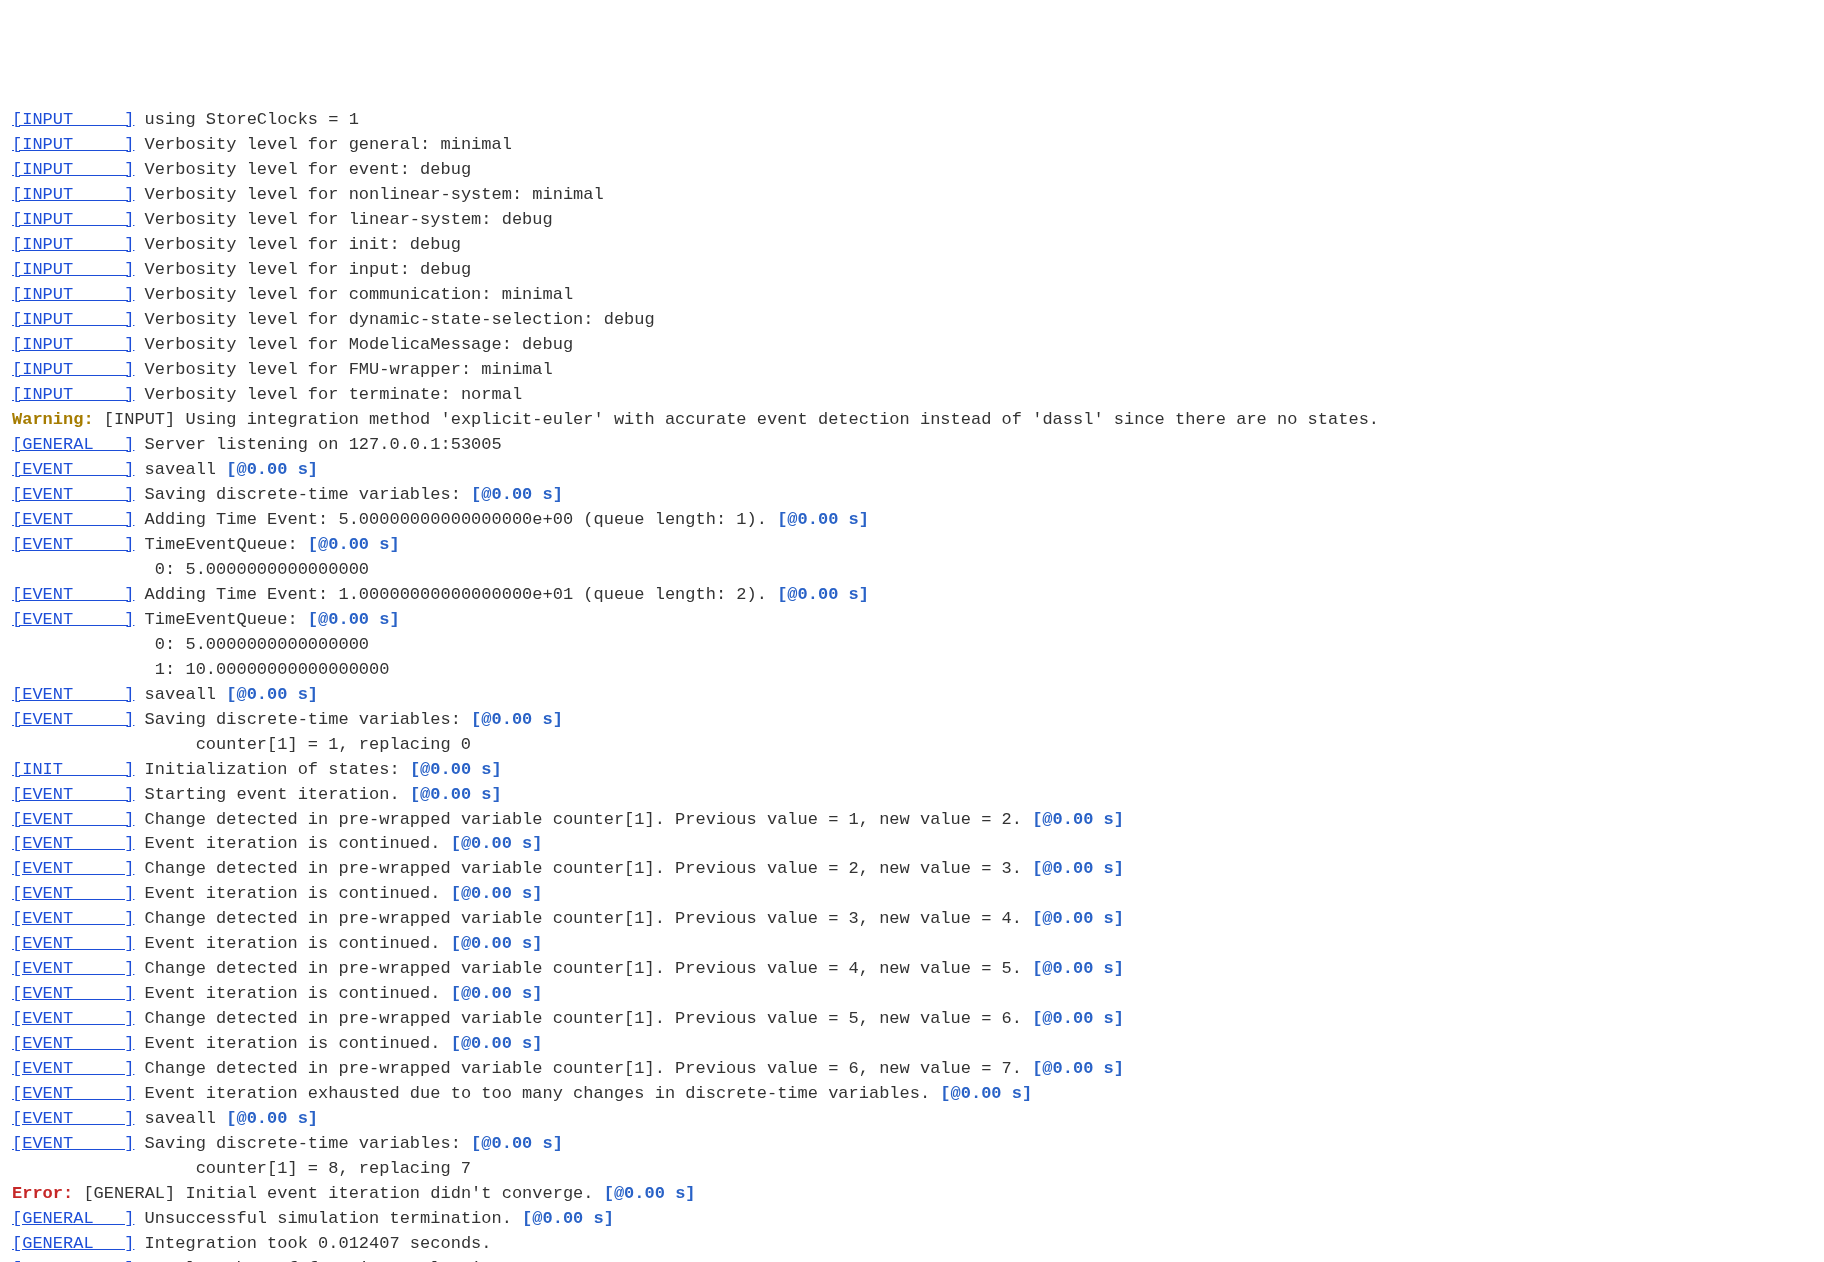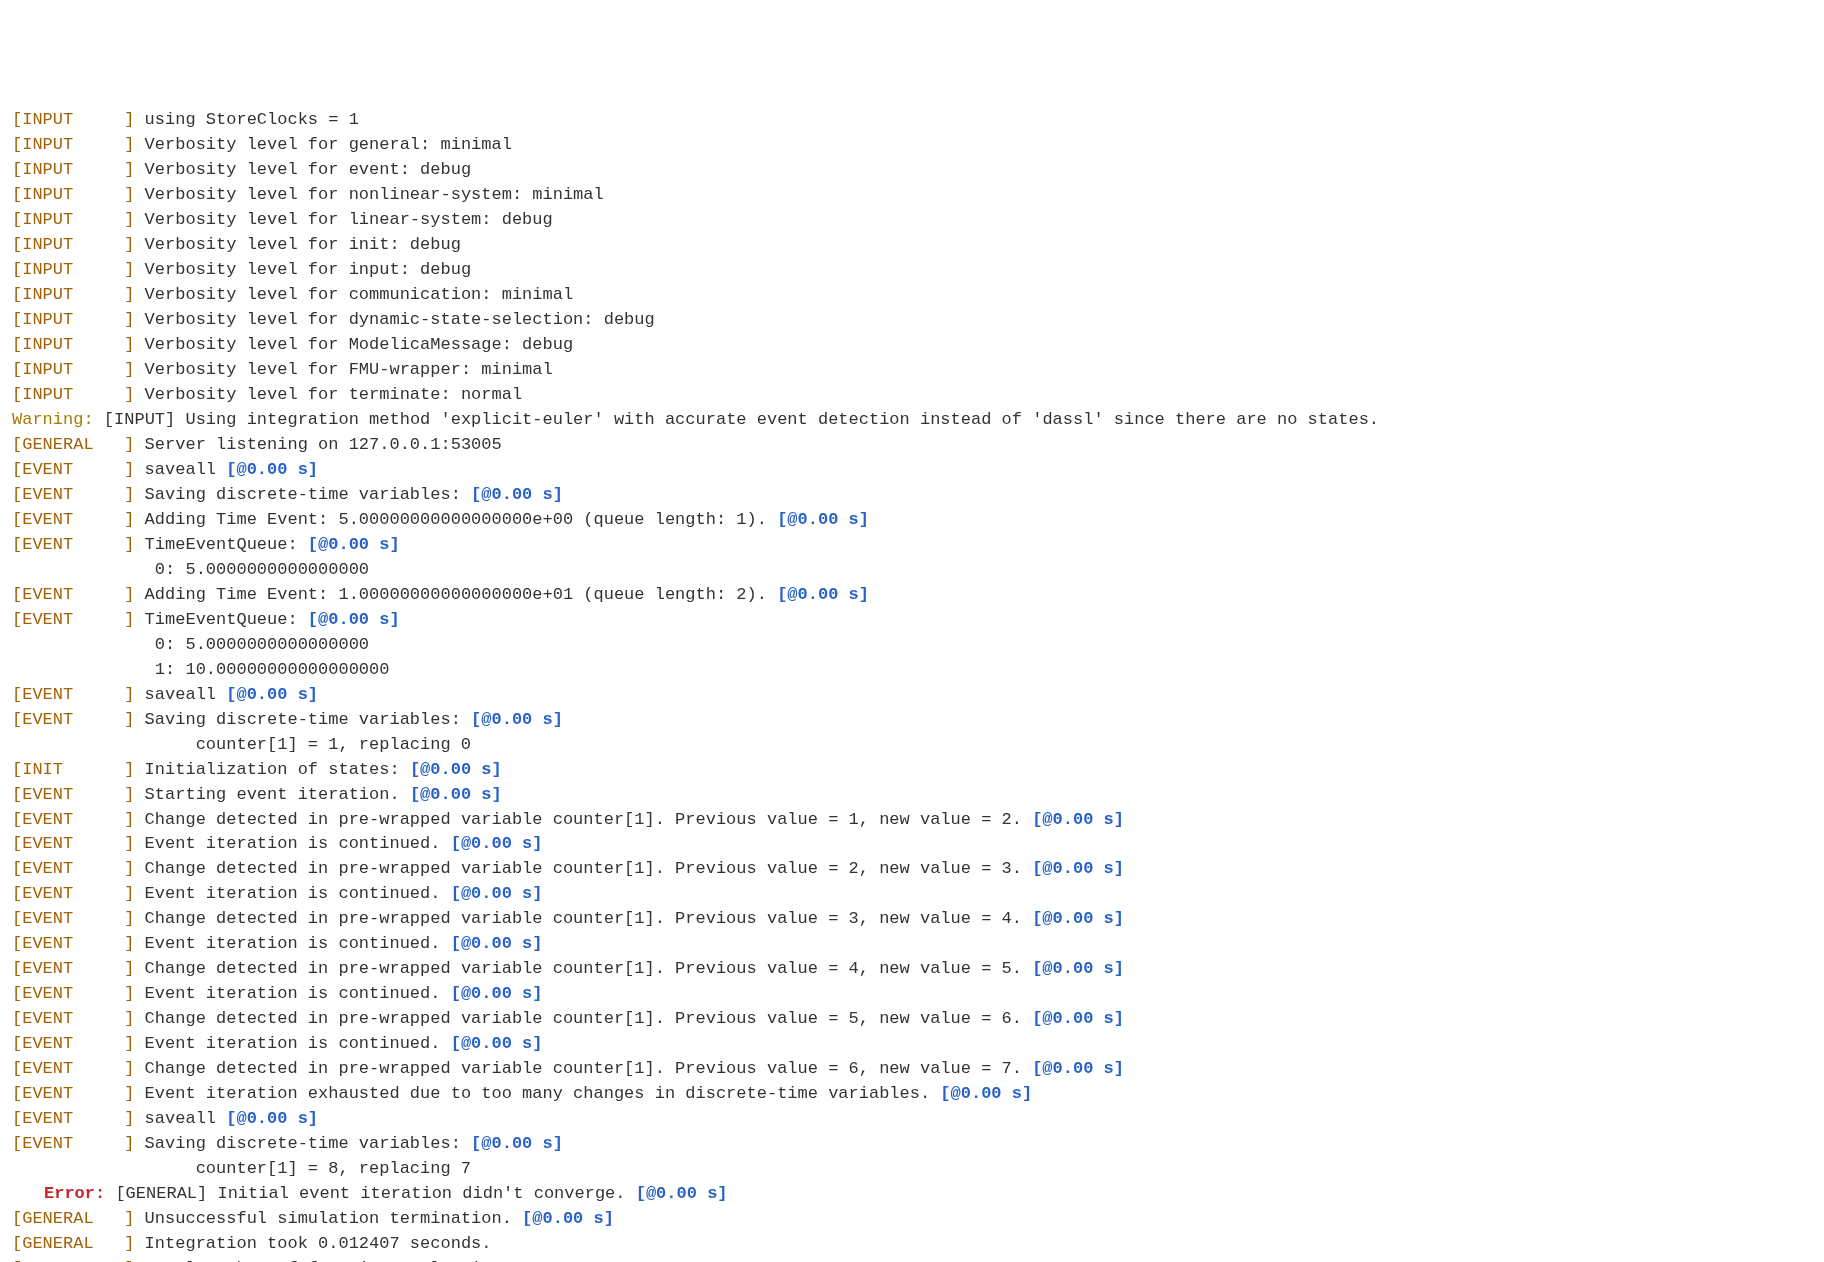--- a/index.html
+++ b/index.html
@@ -14,37 +14,37 @@
       background: #ffffff;
       color: #333333;
       padding: 8px 12px;
       white-space: pre;
       overflow-x: auto;
     }
     .log-line {
       display: block;
     }
     .tag {
-      color: #a16207;
+      color: #1d4ed8;
+      text-decoration: underline;
     }
     .msg {
       color: #333333;
     }
     .timestamp {
       color: #2962c7;
       font-weight: bold;
     }
     .warning-label {
       color: #a67c00;
-      font-weight: normal;
+      font-weight: bold;
     }
     .error-label {
       color: #c62828;
       font-weight: bold;
-      margin-left: 32px;
     }
   </style>
 </head>
 <body>
 
 
 
 <div id="log-container"><div class="log-line"><span class="tag">[INPUT     ]</span><span class="msg"> using StoreClocks = 1</span></div><div class="log-line"><span class="tag">[INPUT     ]</span><span class="msg"> Verbosity level for general: minimal</span></div><div class="log-line"><span class="tag">[INPUT     ]</span><span class="msg"> Verbosity level for event: debug</span></div><div class="log-line"><span class="tag">[INPUT     ]</span><span class="msg"> Verbosity level for nonlinear-system: minimal</span></div><div class="log-line"><span class="tag">[INPUT     ]</span><span class="msg"> Verbosity level for linear-system: debug</span></div><div class="log-line"><span class="tag">[INPUT     ]</span><span class="msg"> Verbosity level for init: debug</span></div><div class="log-line"><span class="tag">[INPUT     ]</span><span class="msg"> Verbosity level for input: debug</span></div><div class="log-line"><span class="tag">[INPUT     ]</span><span class="msg"> Verbosity level for communication: minimal</span></div><div class="log-line"><span class="tag">[INPUT     ]</span><span class="msg"> Verbosity level for dynamic-state-selection: debug</span></div><div class="log-line"><span class="tag">[INPUT     ]</span><span class="msg"> Verbosity level for ModelicaMessage: debug</span></div><div class="log-line"><span class="tag">[INPUT     ]</span><span class="msg"> Verbosity level for FMU-wrapper: minimal</span></div><div class="log-line"><span class="tag">[INPUT     ]</span><span class="msg"> Verbosity level for terminate: normal</span></div><div class="log-line"><span class="warning-label">Warning:</span><span class="msg"> [INPUT] Using integration method 'explicit-euler' with accurate event detection instead of 'dassl' since there are no states.</span></div><div class="log-line"><span class="tag">[GENERAL   ]</span><span class="msg"> Server listening on 127.0.0.1:53005</span></div><div class="log-line"><span class="tag">[EVENT     ]</span><span class="msg"> saveall </span><span class="timestamp">[@0.00 s]</span></div><div class="log-line"><span class="tag">[EVENT     ]</span><span class="msg"> Saving discrete-time variables: </span><span class="timestamp">[@0.00 s]</span></div><div class="log-line"><span class="tag">[EVENT     ]</span><span class="msg"> Adding Time Event: 5.00000000000000000e+00 (queue length: 1). </span><span class="timestamp">[@0.00 s]</span></div><div class="log-line"><span class="tag">[EVENT     ]</span><span class="msg"> TimeEventQueue: </span><span class="timestamp">[@0.00 s]</span></div><div class="log-line"><span class="msg">              0: 5.0000000000000000</span></div><div class="log-line"><span class="tag">[EVENT     ]</span><span class="msg"> Adding Time Event: 1.00000000000000000e+01 (queue length: 2). </span><span class="timestamp">[@0.00 s]</span></div><div class="log-line"><span class="tag">[EVENT     ]</span><span class="msg"> TimeEventQueue: </span><span class="timestamp">[@0.00 s]</span></div><div class="log-line"><span class="msg">              0: 5.0000000000000000</span></div><div class="log-line"><span class="msg">              1: 10.00000000000000000</span></div><div class="log-line"><span class="tag">[EVENT     ]</span><span class="msg"> saveall </span><span class="timestamp">[@0.00 s]</span></div><div class="log-line"><span class="tag">[EVENT     ]</span><span class="msg"> Saving discrete-time variables: </span><span class="timestamp">[@0.00 s]</span></div><div class="log-line"><span class="msg">                  counter[1] = 1, replacing 0</span></div><div class="log-line"><span class="tag">[INIT      ]</span><span class="msg"> Initialization of states: </span><span class="timestamp">[@0.00 s]</span></div><div class="log-line"><span class="tag">[EVENT     ]</span><span class="msg"> Starting event iteration. </span><span class="timestamp">[@0.00 s]</span></div><div class="log-line"><span class="tag">[EVENT     ]</span><span class="msg"> Change detected in pre-wrapped variable counter[1]. Previous value = 1, new value = 2. </span><span class="timestamp">[@0.00 s]</span></div><div class="log-line"><span class="tag">[EVENT     ]</span><span class="msg"> Event iteration is continued. </span><span class="timestamp">[@0.00 s]</span></div><div class="log-line"><span class="tag">[EVENT     ]</span><span class="msg"> Change detected in pre-wrapped variable counter[1]. Previous value = 2, new value = 3. </span><span class="timestamp">[@0.00 s]</span></div><div class="log-line"><span class="tag">[EVENT     ]</span><span class="msg"> Event iteration is continued. </span><span class="timestamp">[@0.00 s]</span></div><div class="log-line"><span class="tag">[EVENT     ]</span><span class="msg"> Change detected in pre-wrapped variable counter[1]. Previous value = 3, new value = 4. </span><span class="timestamp">[@0.00 s]</span></div><div class="log-line"><span class="tag">[EVENT     ]</span><span class="msg"> Event iteration is continued. </span><span class="timestamp">[@0.00 s]</span></div><div class="log-line"><span class="tag">[EVENT     ]</span><span class="msg"> Change detected in pre-wrapped variable counter[1]. Previous value = 4, new value = 5. </span><span class="timestamp">[@0.00 s]</span></div><div class="log-line"><span class="tag">[EVENT     ]</span><span class="msg"> Event iteration is continued. </span><span class="timestamp">[@0.00 s]</span></div><div class="log-line"><span class="tag">[EVENT     ]</span><span class="msg"> Change detected in pre-wrapped variable counter[1]. Previous value = 5, new value = 6. </span><span class="timestamp">[@0.00 s]</span></div><div class="log-line"><span class="tag">[EVENT     ]</span><span class="msg"> Event iteration is continued. </span><span class="timestamp">[@0.00 s]</span></div><div class="log-line"><span class="tag">[EVENT     ]</span><span class="msg"> Change detected in pre-wrapped variable counter[1]. Previous value = 6, new value = 7. </span><span class="timestamp">[@0.00 s]</span></div><div class="log-line"><span class="tag">[EVENT     ]</span><span class="msg"> Event iteration exhausted due to too many changes in discrete-time variables. </span><span class="timestamp">[@0.00 s]</span></div><div class="log-line"><span class="tag">[EVENT     ]</span><span class="msg"> saveall </span><span class="timestamp">[@0.00 s]</span></div><div class="log-line"><span class="tag">[EVENT     ]</span><span class="msg"> Saving discrete-time variables: </span><span class="timestamp">[@0.00 s]</span></div><div class="log-line"><span class="msg">                  counter[1] = 8, replacing 7</span></div><div class="log-line"><span class="error-label">Error:</span><span class="msg"> [GENERAL] Initial event iteration didn't converge. </span><span class="timestamp">[@0.00 s]</span></div><div class="log-line"><span class="tag">[GENERAL   ]</span><span class="msg"> Unsuccessful simulation termination. </span><span class="timestamp">[@0.00 s]</span></div><div class="log-line"><span class="tag">[GENERAL   ]</span><span class="msg"> Integration took 0.012407 seconds.</span></div><div class="log-line"><span class="tag">[GENERAL   ]</span><span class="msg"> Total number of function evaluations: 7</span></div></div>
 
 

